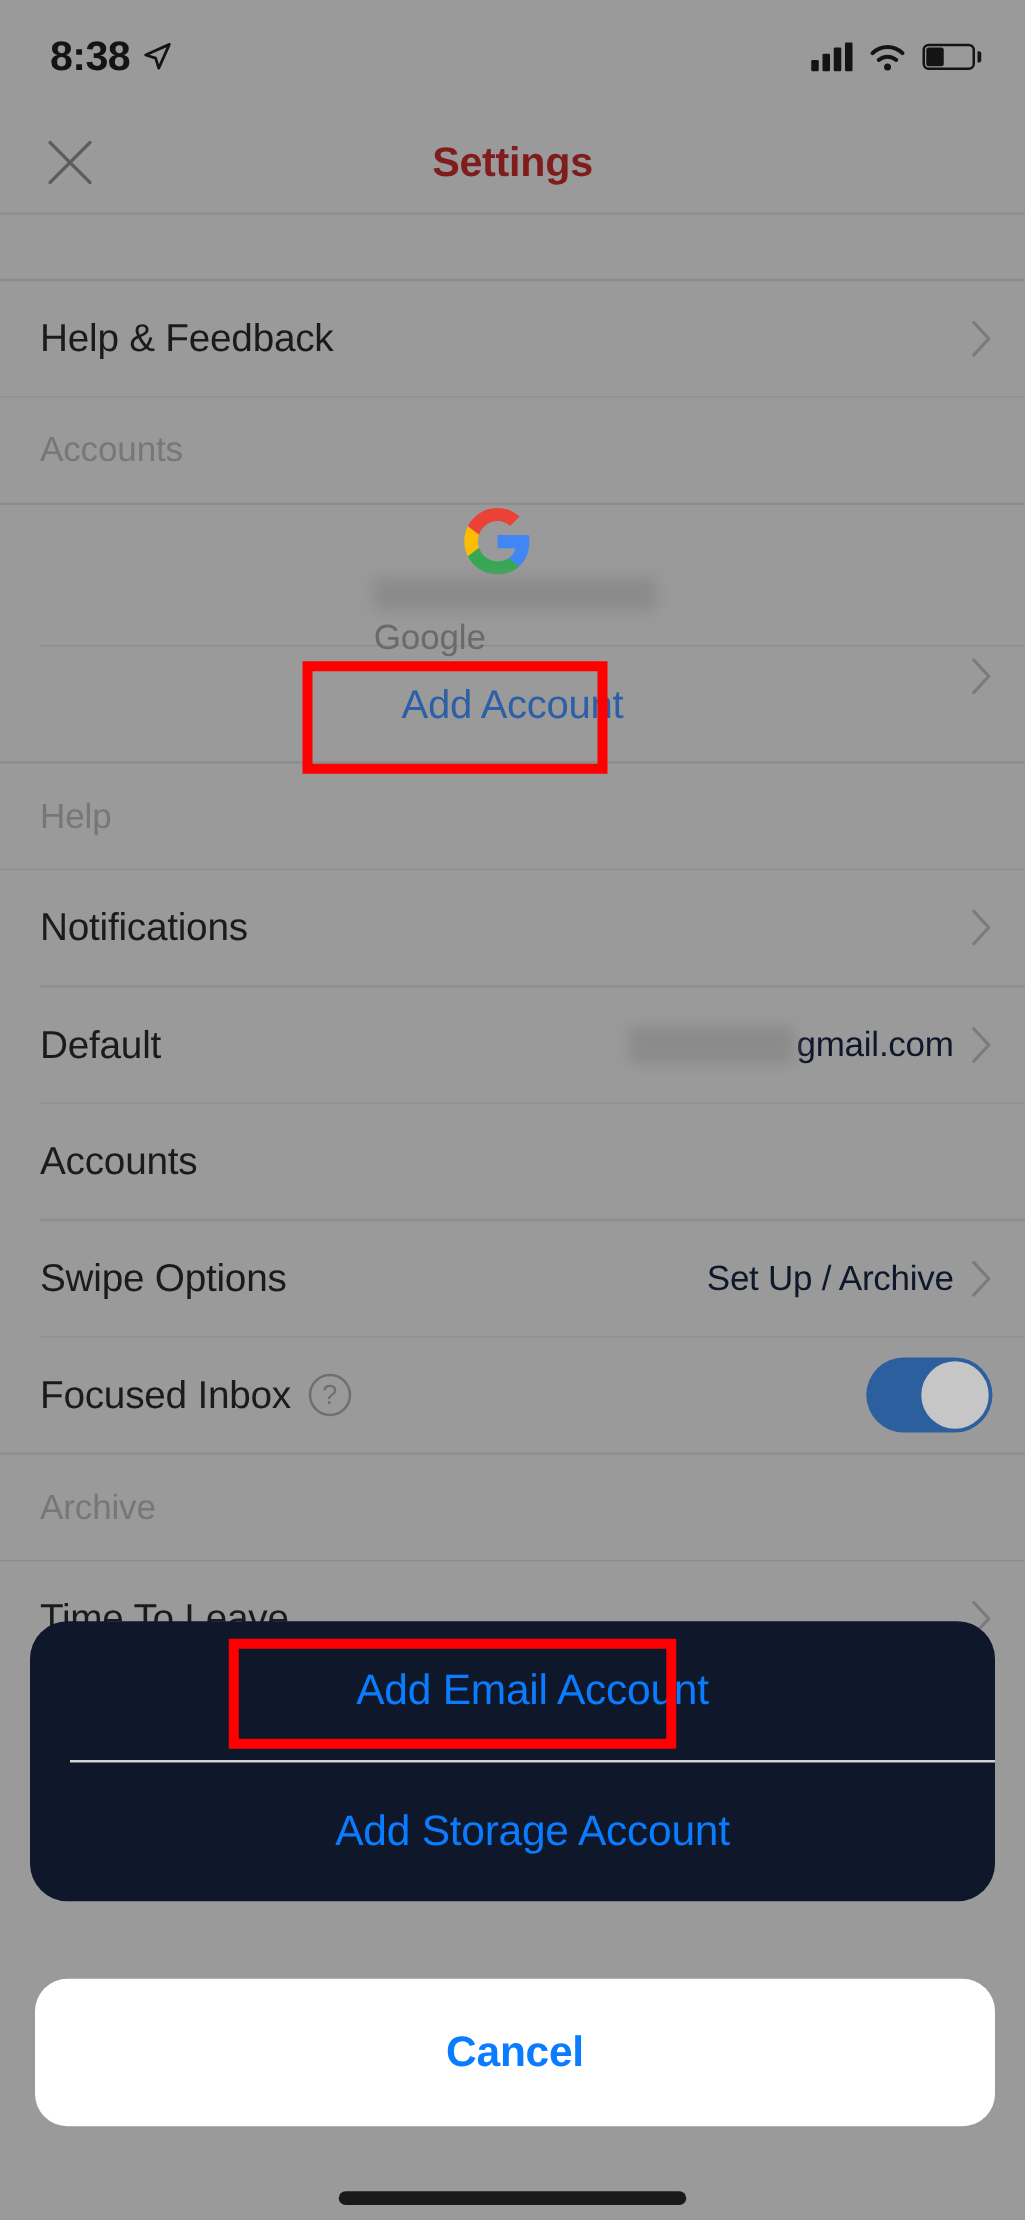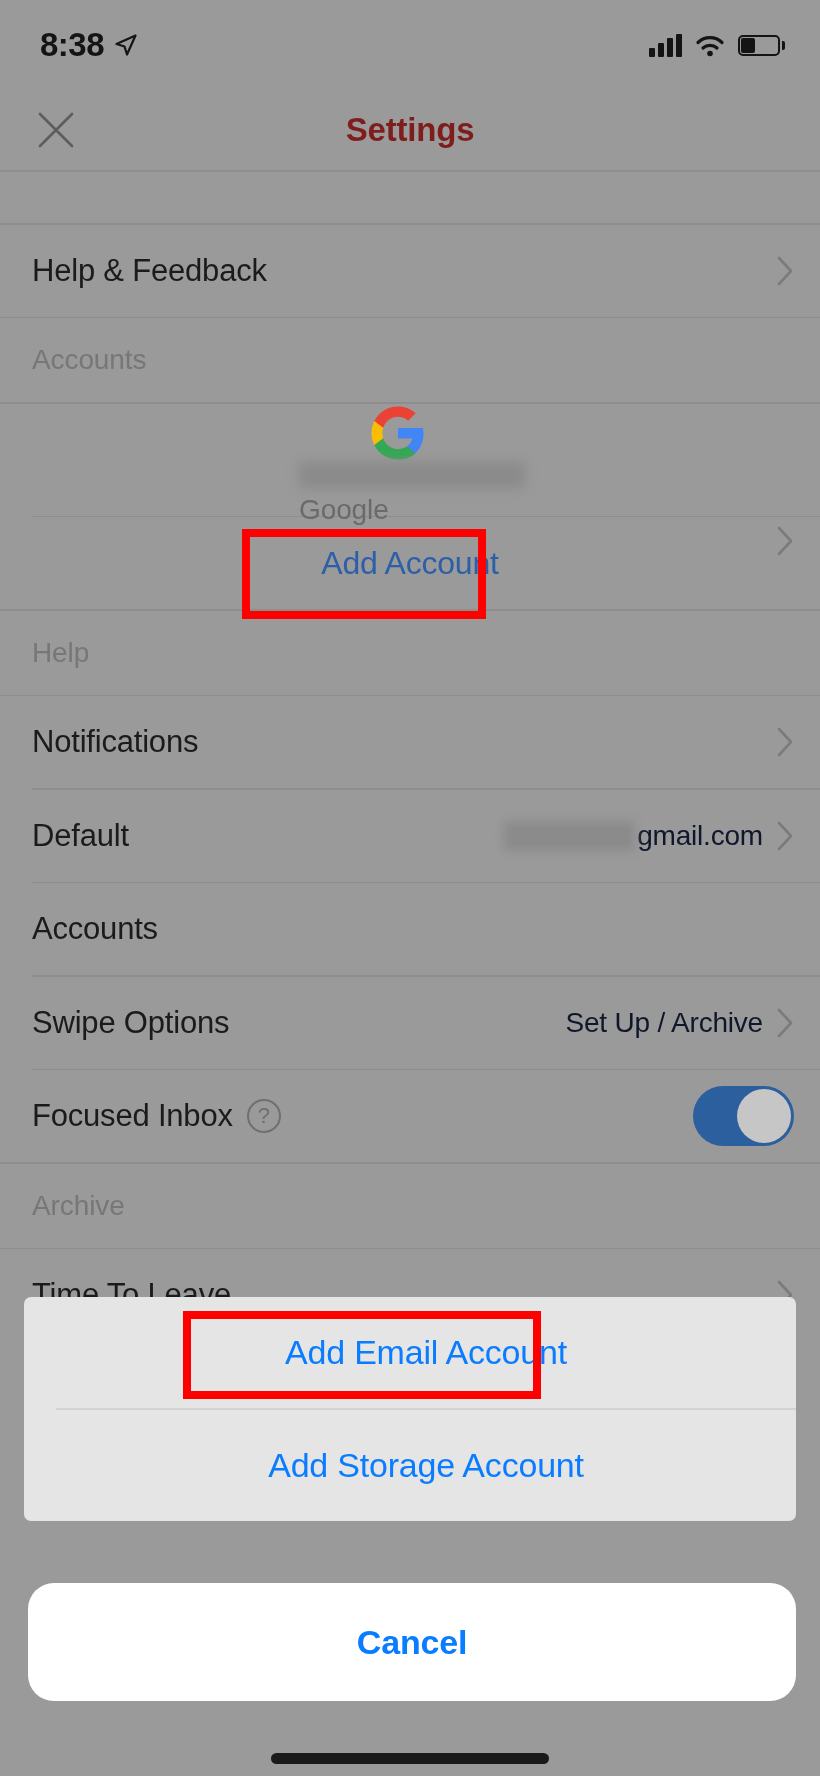--- a/index.html
+++ b/index.html
@@ -161,22 +161,22 @@
   }
   .toggle .knob {
     position:absolute; top:3px; right:3px;
     width:54px; height:54px; border-radius:50%;
     background:#c6c6c6;
   }
 
   
   .sheet-group {
     position:absolute; left:24px; right:24px;
-    border-radius:7px; overflow:hidden;
-    background:#e5e5e5;
+    border-radius:30px; overflow:hidden;
+    background:#0f172a;
     padding-left:32px;
   }
   .sheet-main { top:1297px; }
   .sheet-item {
     height:111px;
     display:flex; align-items:center; justify-content:center;
     font-size:34px; color:#0a7cff; letter-spacing:-0.2px;
   }
   .sheet-div { height:1.5px; background:#d3d3d3; }
 

